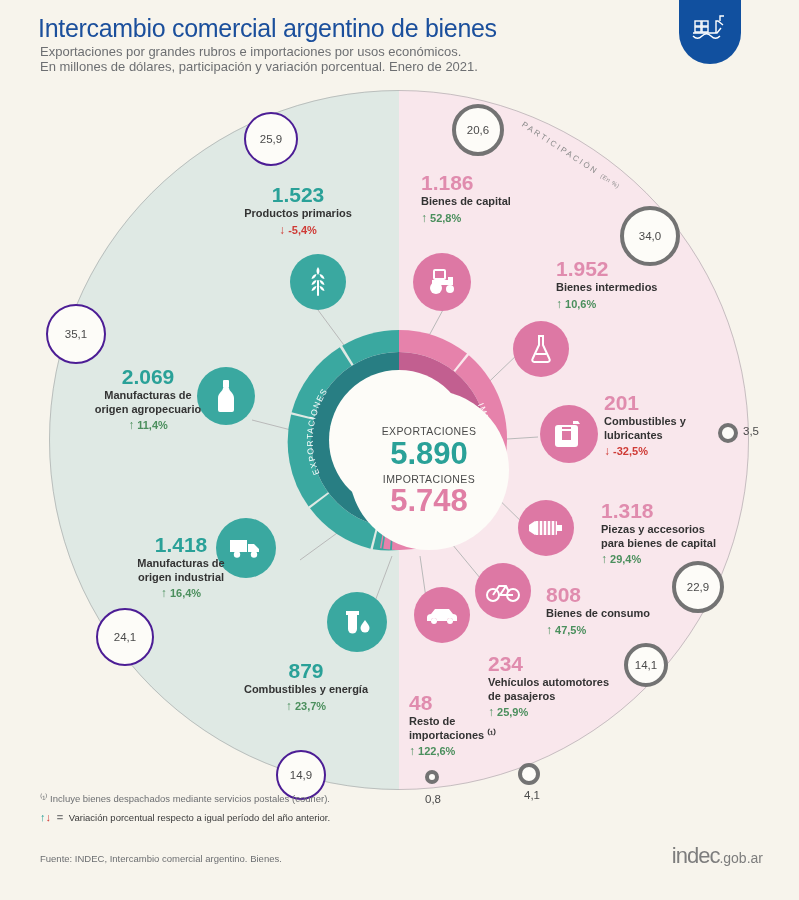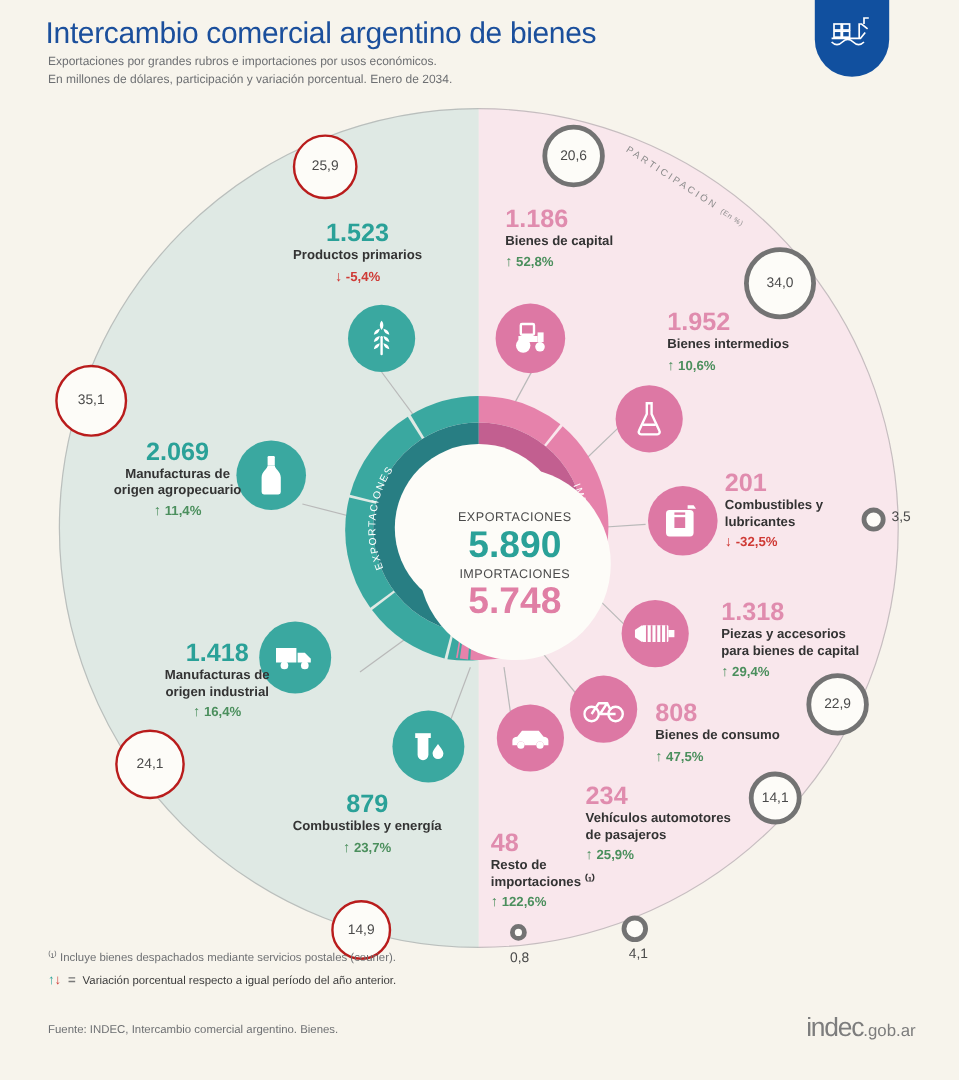--- a/index.html
+++ b/index.html
@@ -11,21 +11,21 @@
   }
   #stage { position:absolute; inset:0; }
 
   
   .hdr-title {
     position:absolute; left:38px; top:14px;
     font-size:25px; font-weight:normal; color:#1b4f9c; letter-spacing:-0.3px;
   }
   .hdr-sub {
     position:absolute; left:40px; top:45px;
-    font-size:10px; line-height:14.5px; color:#6d6f72;
+    font-size:13px; line-height:14.5px; color:#6d6f72;
   }
   .ship-badge {
     position:absolute; left:679px; top:-14px; width:62px; height:78px;
     background:#11509f; border-radius:0 0 31px 31px;
     display:flex; align-items:flex-end; justify-content:center; padding-bottom:16px;
   }
 
   
   .half {
     position:absolute; width:350px; height:700px; top:90px;
@@ -69,21 +69,21 @@
   .lbl .var.down { color:#cf3b36; }
   .lbl.ctr { text-align:center; }
   .arw { font-size:12px; }
 
   
   .pct {
     position:absolute; border-radius:50%; background:#fdfcf8;
     display:flex; align-items:center; justify-content:center;
     font-size:11.5px; color:#4a4a4a;
   }
-  .pct.exp { border:2px solid #b91c1c; }
+  .pct.exp { border:2px solid #4c1d95; }
   .pct.imp { border:4px solid #737373; }
   .pct-txt { position:absolute; font-size:11.5px; color:#4a4a4a; }
 
   .part-lbl {
     position:absolute; left:525px; top:120px;
     font-size:8px; letter-spacing:2.2px; color:#8b8b8b;
     transform: rotate(33deg); transform-origin: left top;
   }
   .part-lbl small { font-size:6px; letter-spacing:.5px; }
 
@@ -102,21 +102,21 @@
   .brand .b2 { font-size:14px; letter-spacing:0; }
 </style>
 </head>
 <body>
 
 <div id="stage">
 
   <div class="hdr-title">Intercambio comercial argentino de bienes</div>
   <div class="hdr-sub">
     <div>Exportaciones por grandes rubros e importaciones por usos económicos.</div>
-    <div>En millones de dólares, participación y variación porcentual. Enero de 2034.</div>
+    <div>En millones de dólares, participación y variación porcentual. Enero de 2021.</div>
   </div>
 
   <div class="ship-badge">
     <span>
       <svg width="36" height="32" viewBox="0 0 36 32" fill="none" stroke="#ffffff" stroke-width="1.4">
         <rect x="3" y="9" width="6" height="5"></rect>
           <rect x="10" y="9" width="6" height="5"></rect>
         <rect x="3" y="15" width="6" height="5"></rect>
           <rect x="10" y="15" width="6" height="5"></rect>
         <path d="M1 21h24l4-5" stroke-linejoin="round"></path>

